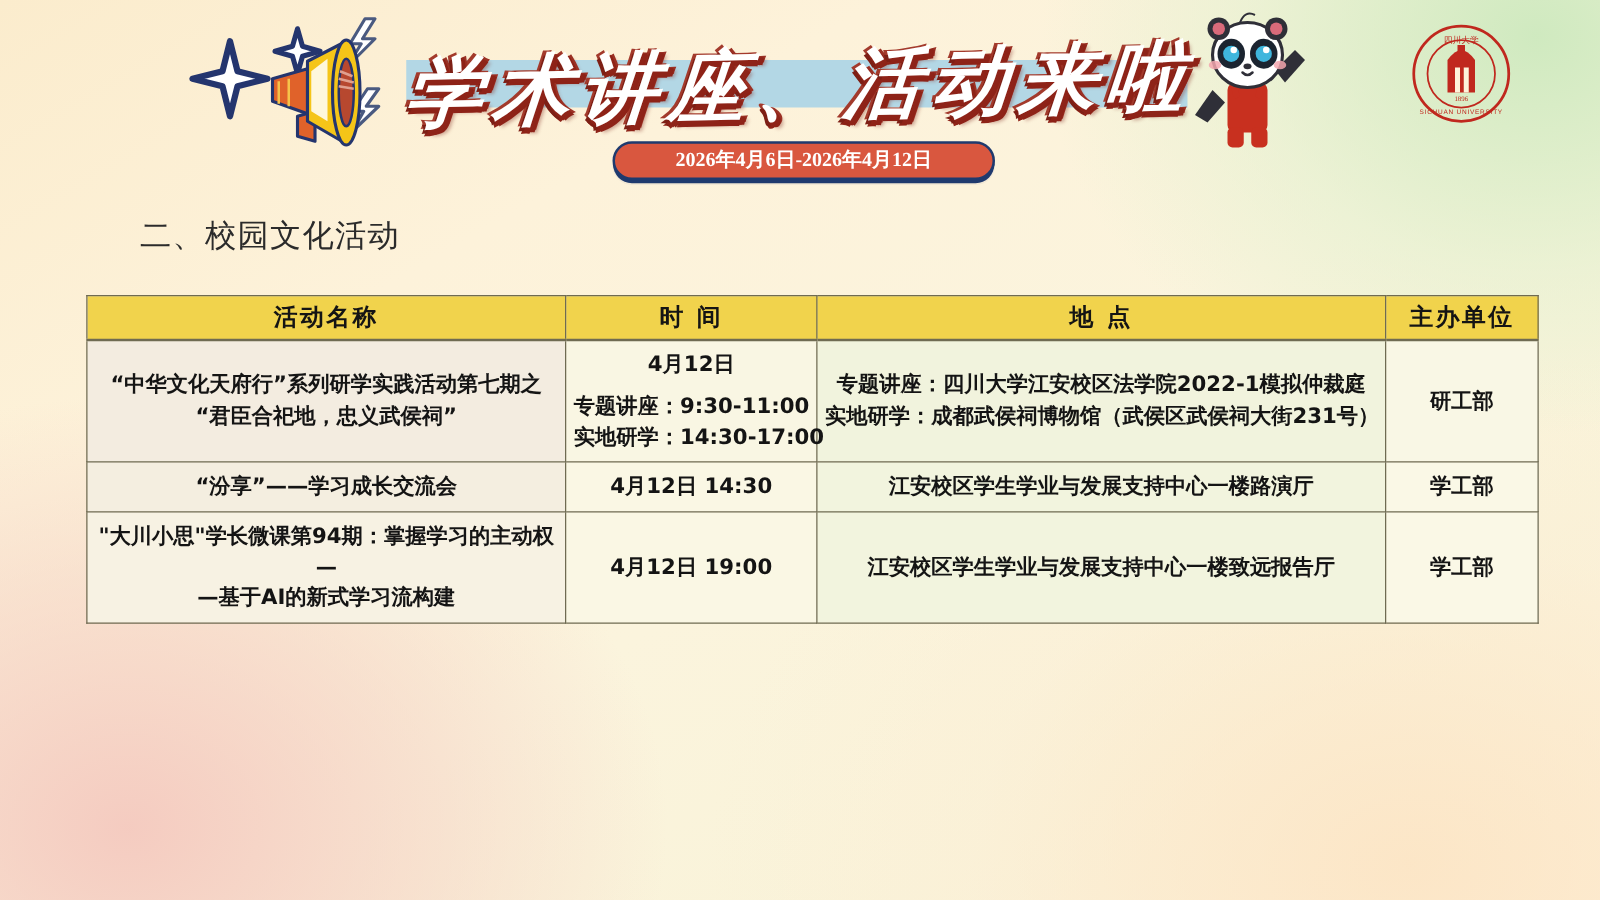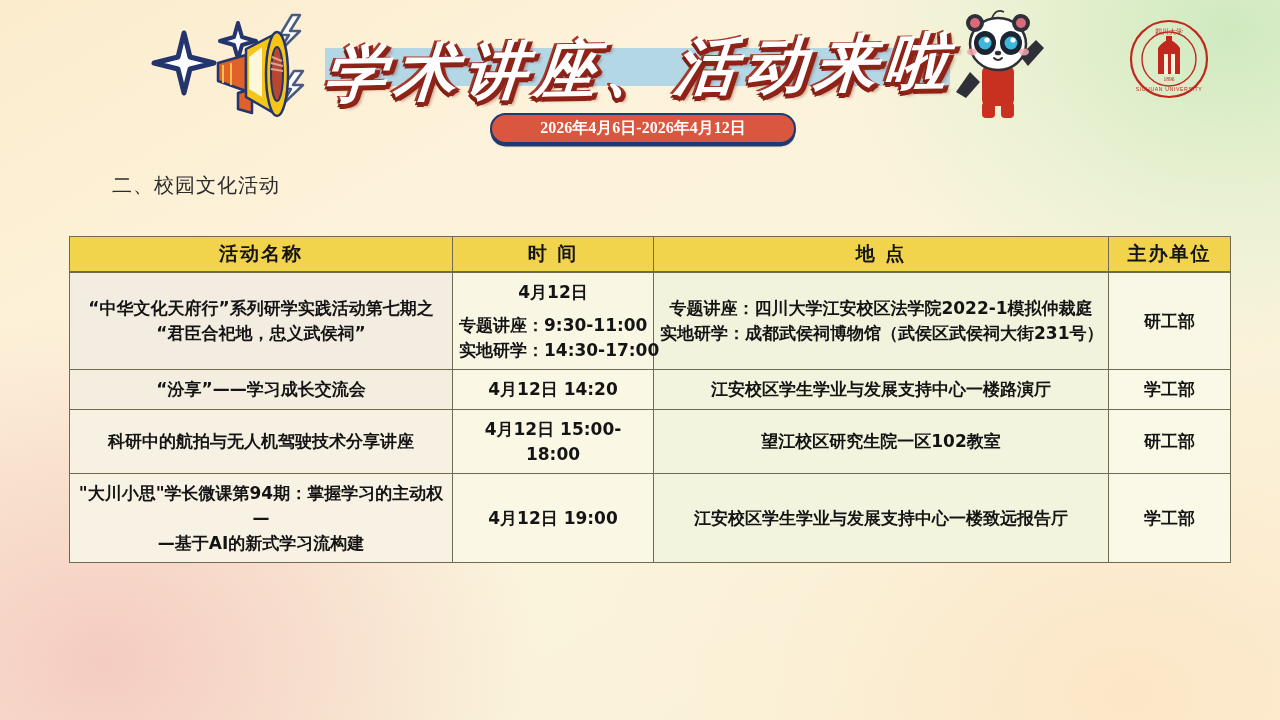--- a/index.html
+++ b/index.html
@@ -63,21 +63,21 @@
 
   
   .megaphone { position: absolute; left: 150px; top: 5px; width: 175px; height: 115px; }
 
   .panda { position: absolute; left: 948px; top: 6px; width: 100px; height: 115px; }
   .logo  { position: absolute; left: 1128px; top: 18px; width: 82px; height: 82px; }
 
   
   #section-title {
     position: absolute; left: 112px; top: 172px;
-    font-size: 20px; font-weight: 500;
+    font-size: 25px; font-weight: 500;
     color: #2b2b2b;
     letter-spacing: 1px;
     font-family: "DejaVu Sans", "Liberation Sans", sans-serif;
   }
 
   
   #activity-table {
     position: absolute; left: 69px; top: 236px;
     width: 1121px;
     border-collapse: collapse;
@@ -247,31 +247,25 @@
           <span class="cell-lines">
             <span>专题讲座：四川大学江安校区法学院2022-1模拟仲裁庭</span>
             <span>实地研学：成都武侯祠博物馆（武侯区武侯祠大街231号）</span>
           </span>
         </td>
         <td class="c-org">研工部</td>
       </tr>
 
       <tr class="r1">
         <td class="c-name">“汾享”——学习成长交流会</td>
-        <td class="c-time">4月12日 14:20</td>
+        <td class="c-time">4月12日 14:30</td>
         <td class="c-place">江安校区学生学业与发展支持中心一楼路演厅</td>
         <td class="c-org">学工部</td>
       </tr>
 
-      <tr class="r2">
-        <td class="c-name">科研中的航拍与无人机驾驶技术分享讲座</td>
-        <td class="c-time">4月12日 15:00-18:00</td>
-        <td class="c-place">望江校区研究生院一区102教室</td>
-        <td class="c-org">研工部</td>
-      </tr>
 
       <tr class="r3">
         <td class="c-name">
           <span class="cell-wrap">
             <span>"大川小思"学长微课第94期：掌握学习的主动权—</span>
             <span>—基于AI的新式学习流构建</span>
           </span>
         </td>
         <td class="c-time">4月12日 19:00</td>
         <td class="c-place">江安校区学生学业与发展支持中心一楼致远报告厅</td>

